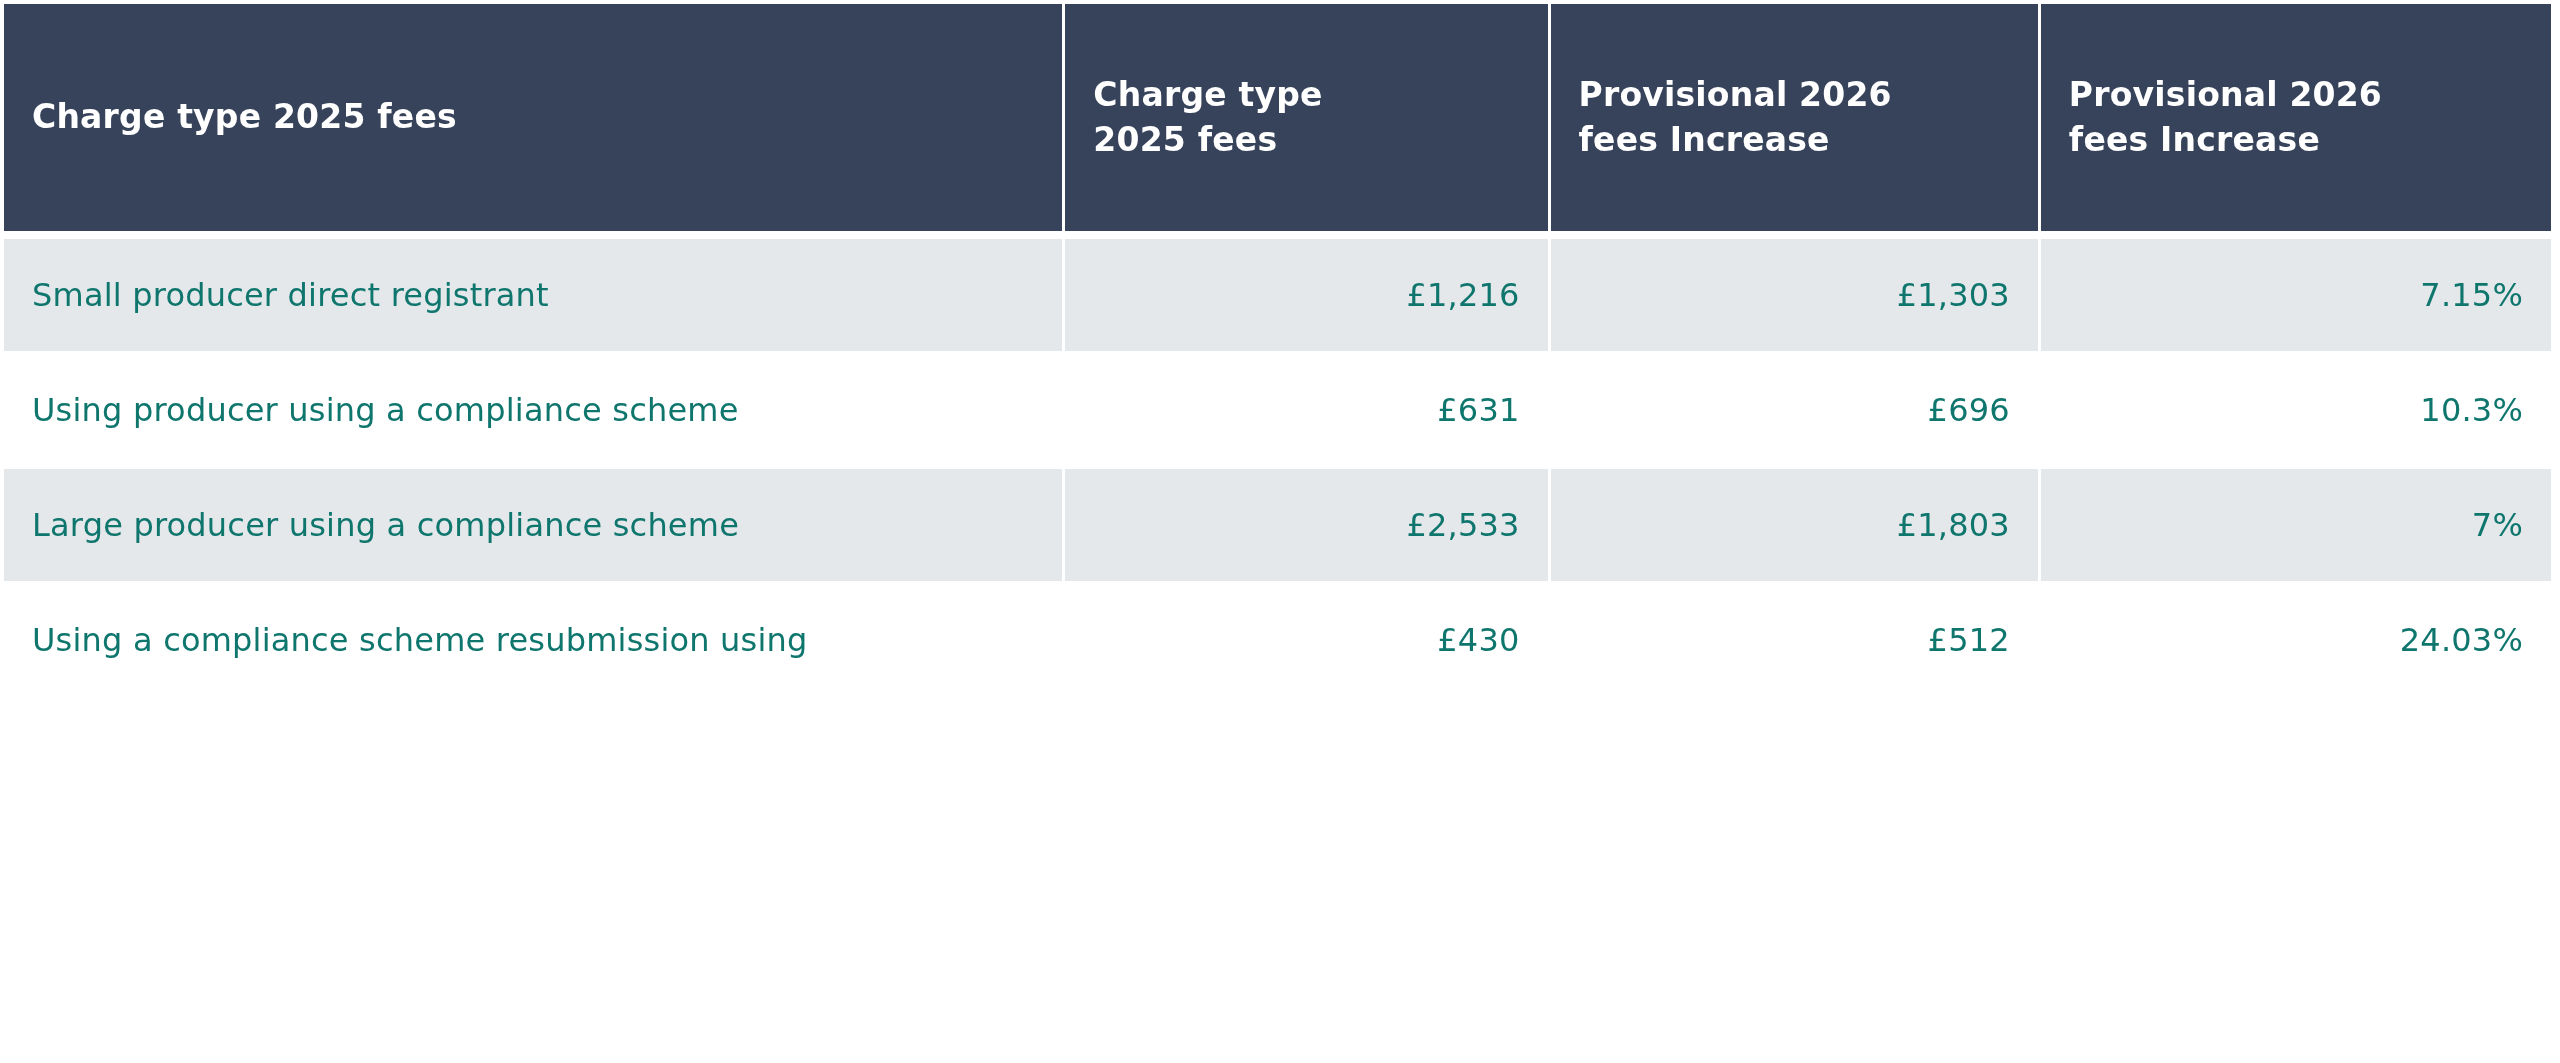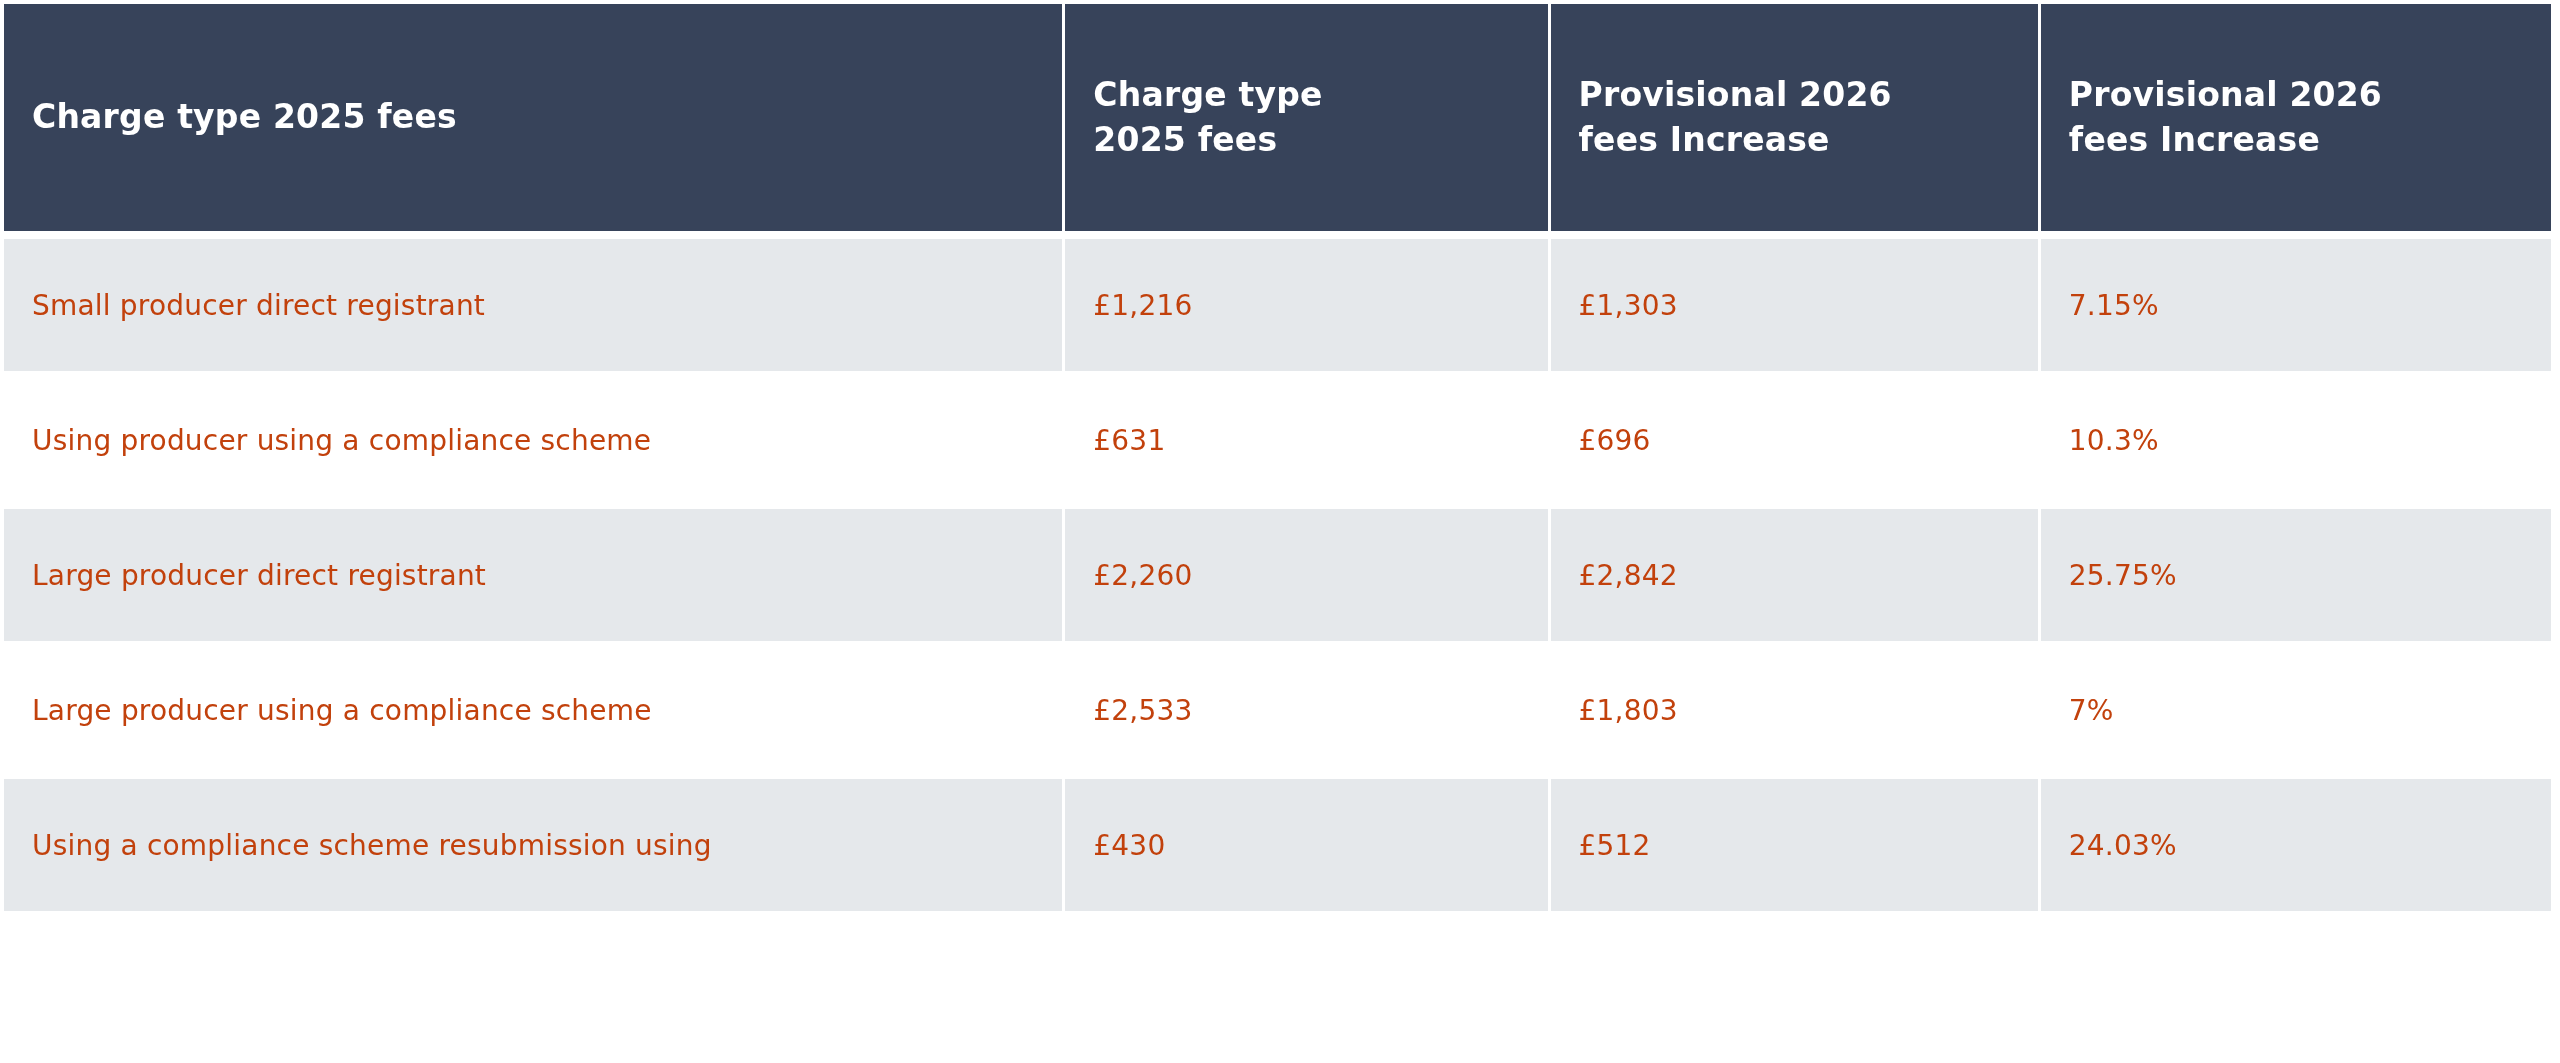--- a/index.html
+++ b/index.html
@@ -32,31 +32,31 @@
     text-align: left;
     vertical-align: middle;
     height: 232px;
     padding: 0 28px;
     line-height: 1.35;
     white-space: pre-line;
     border-bottom: 5px solid #ffffff;
     letter-spacing: 0.2px;
   }
   td {
-    height: 132px;
+    height: 112px;
     vertical-align: middle;
-    font-size: 28px;
-    color: #c2410c;
+    font-size: 32px;
+    color: #0f766e;
     padding: 0 28px;
     letter-spacing: 0.2px;
     overflow: hidden;
   }
   tbody tr:nth-child(odd) td { background: #e5e8eb; }
   tbody tr:nth-child(even) td { background: #ffffff; }
-  td.num { text-align: left; }
+  td.num { text-align: right; }
 </style>
 </head>
 <body>
 
 <div class="page">
   <table class="fees-table">
     <colgroup>
       <col class="c1">
         <col class="c2">
         <col class="c3">
@@ -80,26 +80,20 @@
         <td class="num">£1,303</td>
         <td class="num">7.15%</td>
       </tr>
       <tr>
         <td>Using producer using a compliance scheme</td>
         <td class="num">£631</td>
         <td class="num">£696</td>
         <td class="num">10.3%</td>
       </tr>
       <tr>
-        <td>Large producer direct registrant</td>
-        <td class="num">£2,260</td>
-        <td class="num">£2,842</td>
-        <td class="num">25.75%</td>
-      </tr>
-      <tr>
         <td>Large producer using a compliance scheme</td>
         <td class="num">£2,533</td>
         <td class="num">£1,803</td>
         <td class="num">7%</td>
       </tr>
       <tr>
         <td>Using a compliance scheme resubmission using</td>
         <td class="num">£430</td>
         <td class="num">£512</td>
         <td class="num">24.03%</td>

